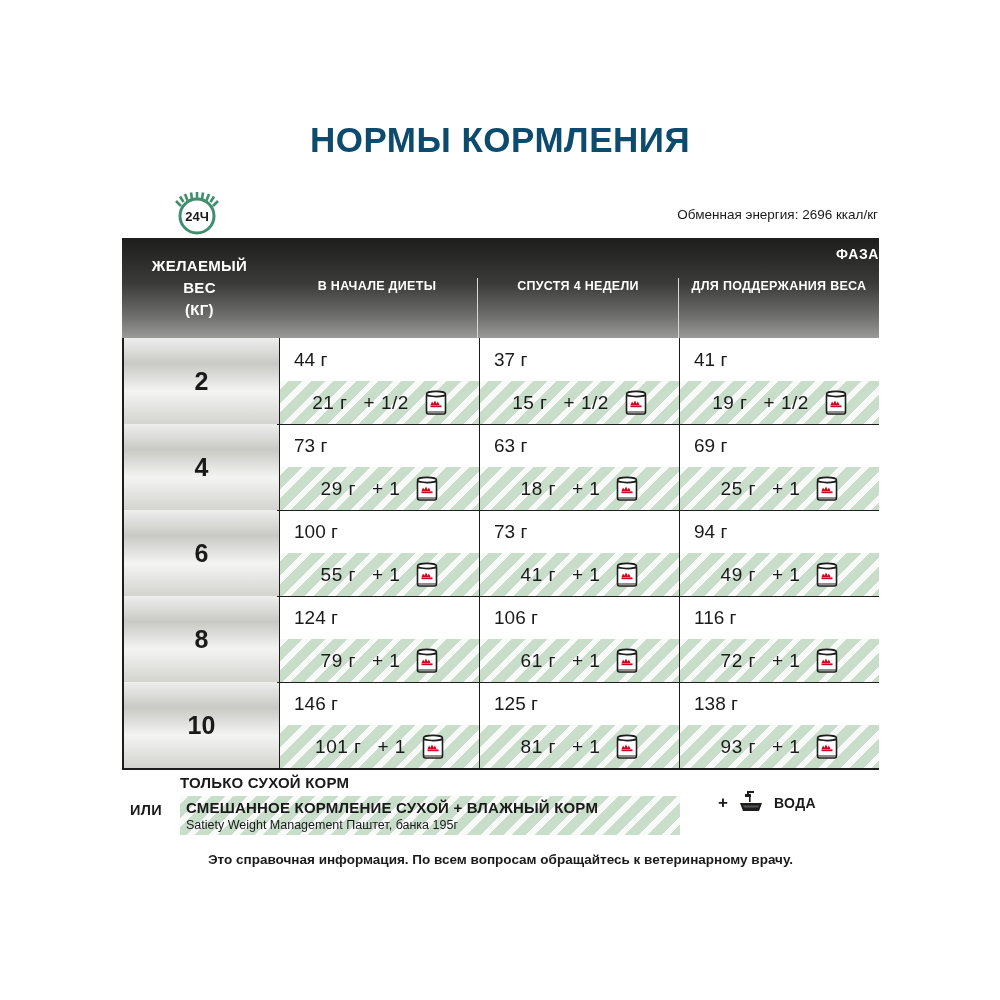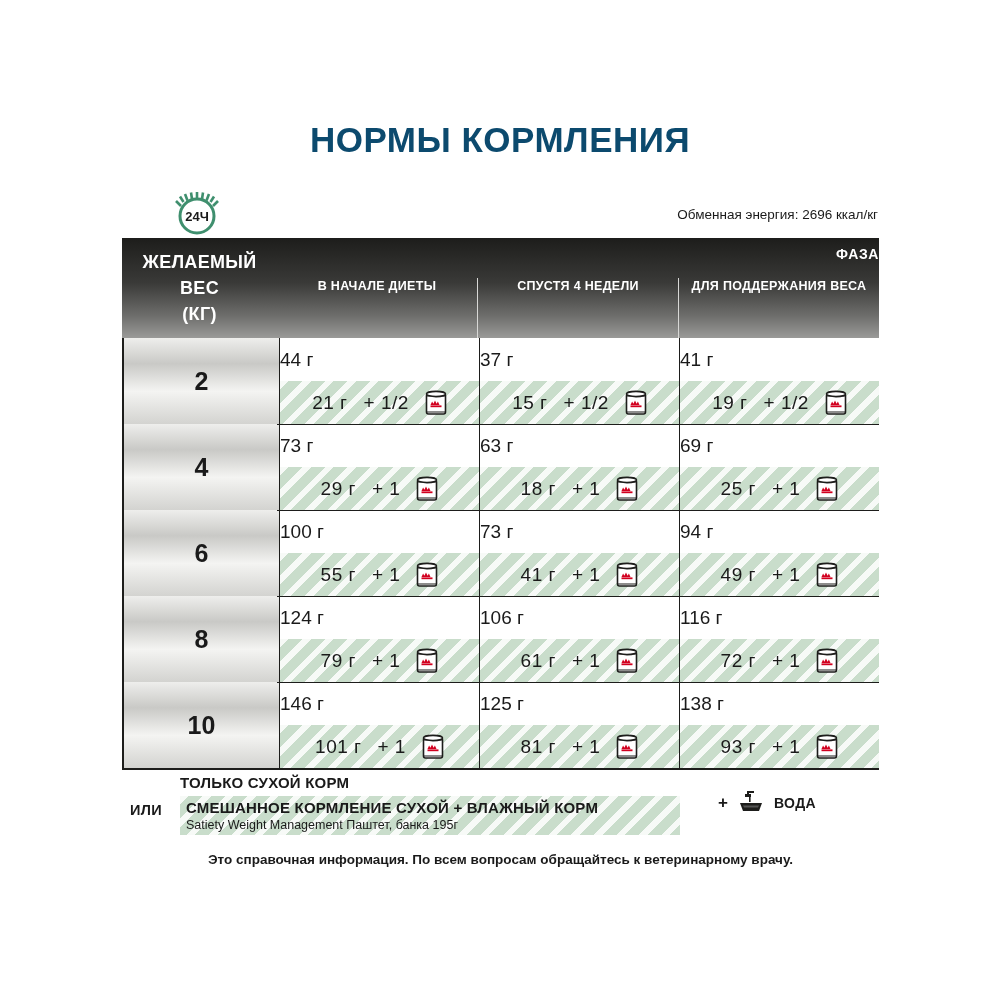--- a/index.html
+++ b/index.html
@@ -70,21 +70,21 @@
   .thead-left {
     position: absolute;
     left: 0; top: 0;
     width: 155px;
     height: 100px;
     display: flex;
     flex-direction: column;
     align-items: center;
     justify-content: center;
     text-align: center;
-    font-size: 18px;
+    font-size: 15px;
     font-weight: bold;
     line-height: 1.45;
     text-transform: uppercase;
     letter-spacing: 0.3px;
   }
   .thead-right {
     position: absolute;
     left: 155px; top: 0;
     right: 0; height: 100px;
   }
@@ -149,20 +149,21 @@
     border-left: 1px solid #1d1d1b;
     display: flex;
     flex-direction: column;
   }
   .cell:first-child { border-left: 1px solid #1d1d1b; }
 
   .dry {
     height: 43px;
     display: flex;
     align-items: center;
+    padding-left: 14px;
     font-size: 19px;
     background: #ffffff;
     box-sizing: border-box;
   }
   .mix {
     height: 43px;
     display: flex;
     align-items: center;
     justify-content: center;
     gap: 16px;

